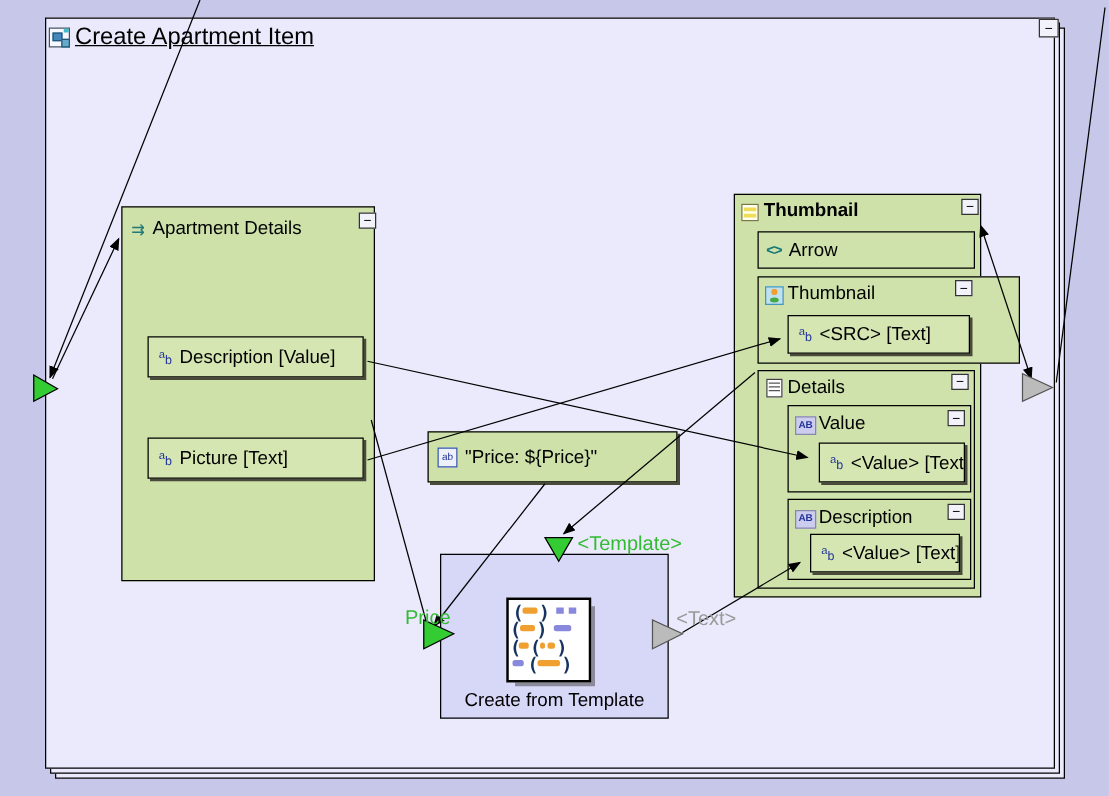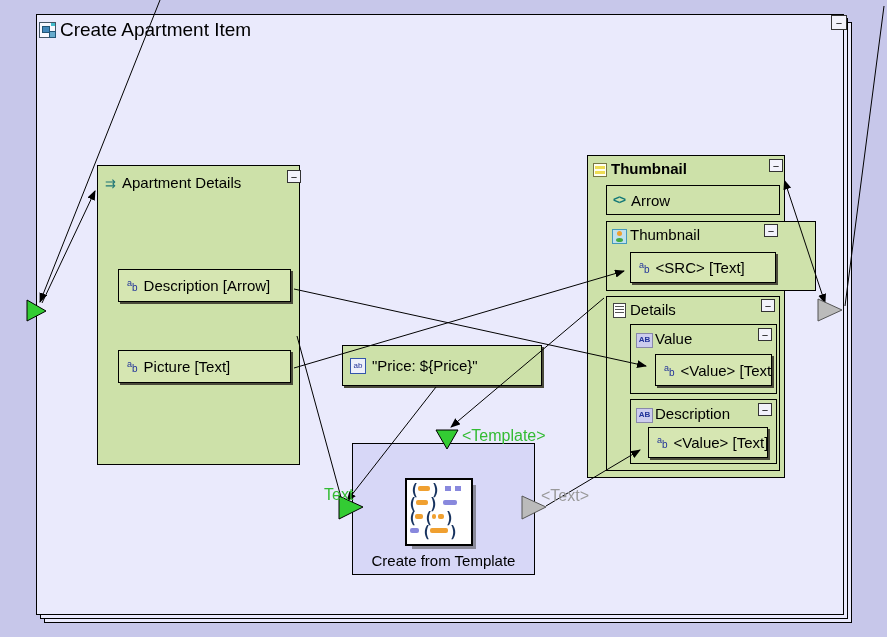--- a/index.html
+++ b/index.html
@@ -3,21 +3,21 @@
 <meta charset="utf-8">
 <style>
   html,body{margin:0;padding:0;}
   body{font-family:"Liberation Sans", sans-serif; background:#c7c7ea;}
   #stage{position:relative;width:887px;height:637px;overflow:hidden;background:#c7c7ea;}
   .sheet{position:absolute;width:808px;height:601px;background:#eaeafc;border:1px solid #000;box-sizing:border-box;}
   #sheet2{left:44px;top:22px;}
   #sheet1{left:40px;top:18px;}
   #frame{left:36px;top:14px;z-index:2;}
   .abs{position:absolute;box-sizing:border-box;}
-  .frame-title{left:60px;top:19px;font-size:19px;color:#000;white-space:nowrap;}
+  .frame-title{left:60px;top:19px;font-size:19px;color:#000;white-space:nowrap;text-decoration:underline;}
   .minbtn{width:14px;height:13px;background:#f2f2fb;border:1px solid #333;font-size:11px;line-height:10px;text-align:center;color:#000;cursor:pointer;padding:0;}
   .minbtn.big{width:16px;height:15px;line-height:12px;}
   .gnode{background:#cde1a9;border:1px solid #000;}
   .gfield{background:#d6e6b2;border:1px solid #000;box-shadow:2px 2px 0 #4a4a3a;}
   .gsub{background:#cfe2ab;border:1px solid #000;}
   .hdr{position:absolute;font-size:15px;color:#000;white-space:nowrap;}
   .ftext{font-size:15px;color:#000;white-space:nowrap;overflow:hidden;}
   .fieldrow{display:flex;align-items:center;padding-left:8px;gap:6px;height:100%;overflow:hidden;}
   
   .ic-ab{color:#223399;font-size:11px;white-space:nowrap;flex:0 0 auto;}
@@ -68,21 +68,21 @@
   <button class="abs minbtn big" style="left:831px;top:15px;z-index:3;">−</button>
 
   <div class="abs gnode" style="left:97px;top:165px;width:203px;height:300px;z-index:5;">
     <span class="hdr ic-input" style="left:7px;top:10px;">⇉</span>
     <span class="hdr" style="left:24px;top:8px;">Apartment Details</span>
     <button class="abs minbtn" style="left:189px;top:4px;">−</button>
 
     <div class="abs gfield" style="left:20px;top:103px;width:173px;height:33px;">
       <div class="fieldrow">
         <span class="ic-ab"><span class="a">a</span><span class="b">b</span></span>
-        <span class="ftext">Description [Arrow]</span>
+        <span class="ftext">Description [Value]</span>
       </div>
     </div>
     <div class="abs gfield" style="left:20px;top:184px;width:173px;height:33px;">
       <div class="fieldrow">
         <span class="ic-ab"><span class="a">a</span><span class="b">b</span></span>
         <span class="ftext">Picture [Text]</span>
       </div>
     </div>
   </div>
 
@@ -176,21 +176,21 @@
           <rect x="48" y="6" width="6" height="5"></rect>
           <rect x="36" y="20" width="14" height="5" rx="2"></rect>
           <rect x="3" y="48" width="9" height="5" rx="2"></rect>
         </g>
       </svg>
     </div>
     <div class="cft-label">Create from Template</div>
   </div>
 
   <span class="portlabel" style="left:462px;top:427px;color:#33bb33;z-index:45;">&lt;Template&gt;</span>
-  <span class="portlabel" style="left:324px;top:486px;color:#33bb33;z-index:45;">Text</span>
+  <span class="portlabel" style="left:324px;top:486px;color:#33bb33;z-index:45;">Price</span>
   <span class="portlabel" style="left:541px;top:487px;color:#999;z-index:45;">&lt;Text&gt;</span>
 
   <svg id="overlay" width="887" height="637" viewBox="0 0 887 637">
     <defs>
       <marker id="arr" markerWidth="11" markerHeight="9" refX="9" refY="4" orient="auto">
         <path d="M0,0 L10,4 L0,8 z" fill="#000"></path>
       </marker>
       <marker id="arrR" markerWidth="11" markerHeight="9" refX="1" refY="4" orient="auto-start-reverse">
         <path d="M0,0 L10,4 L0,8 z" fill="#000"></path>
       </marker>

